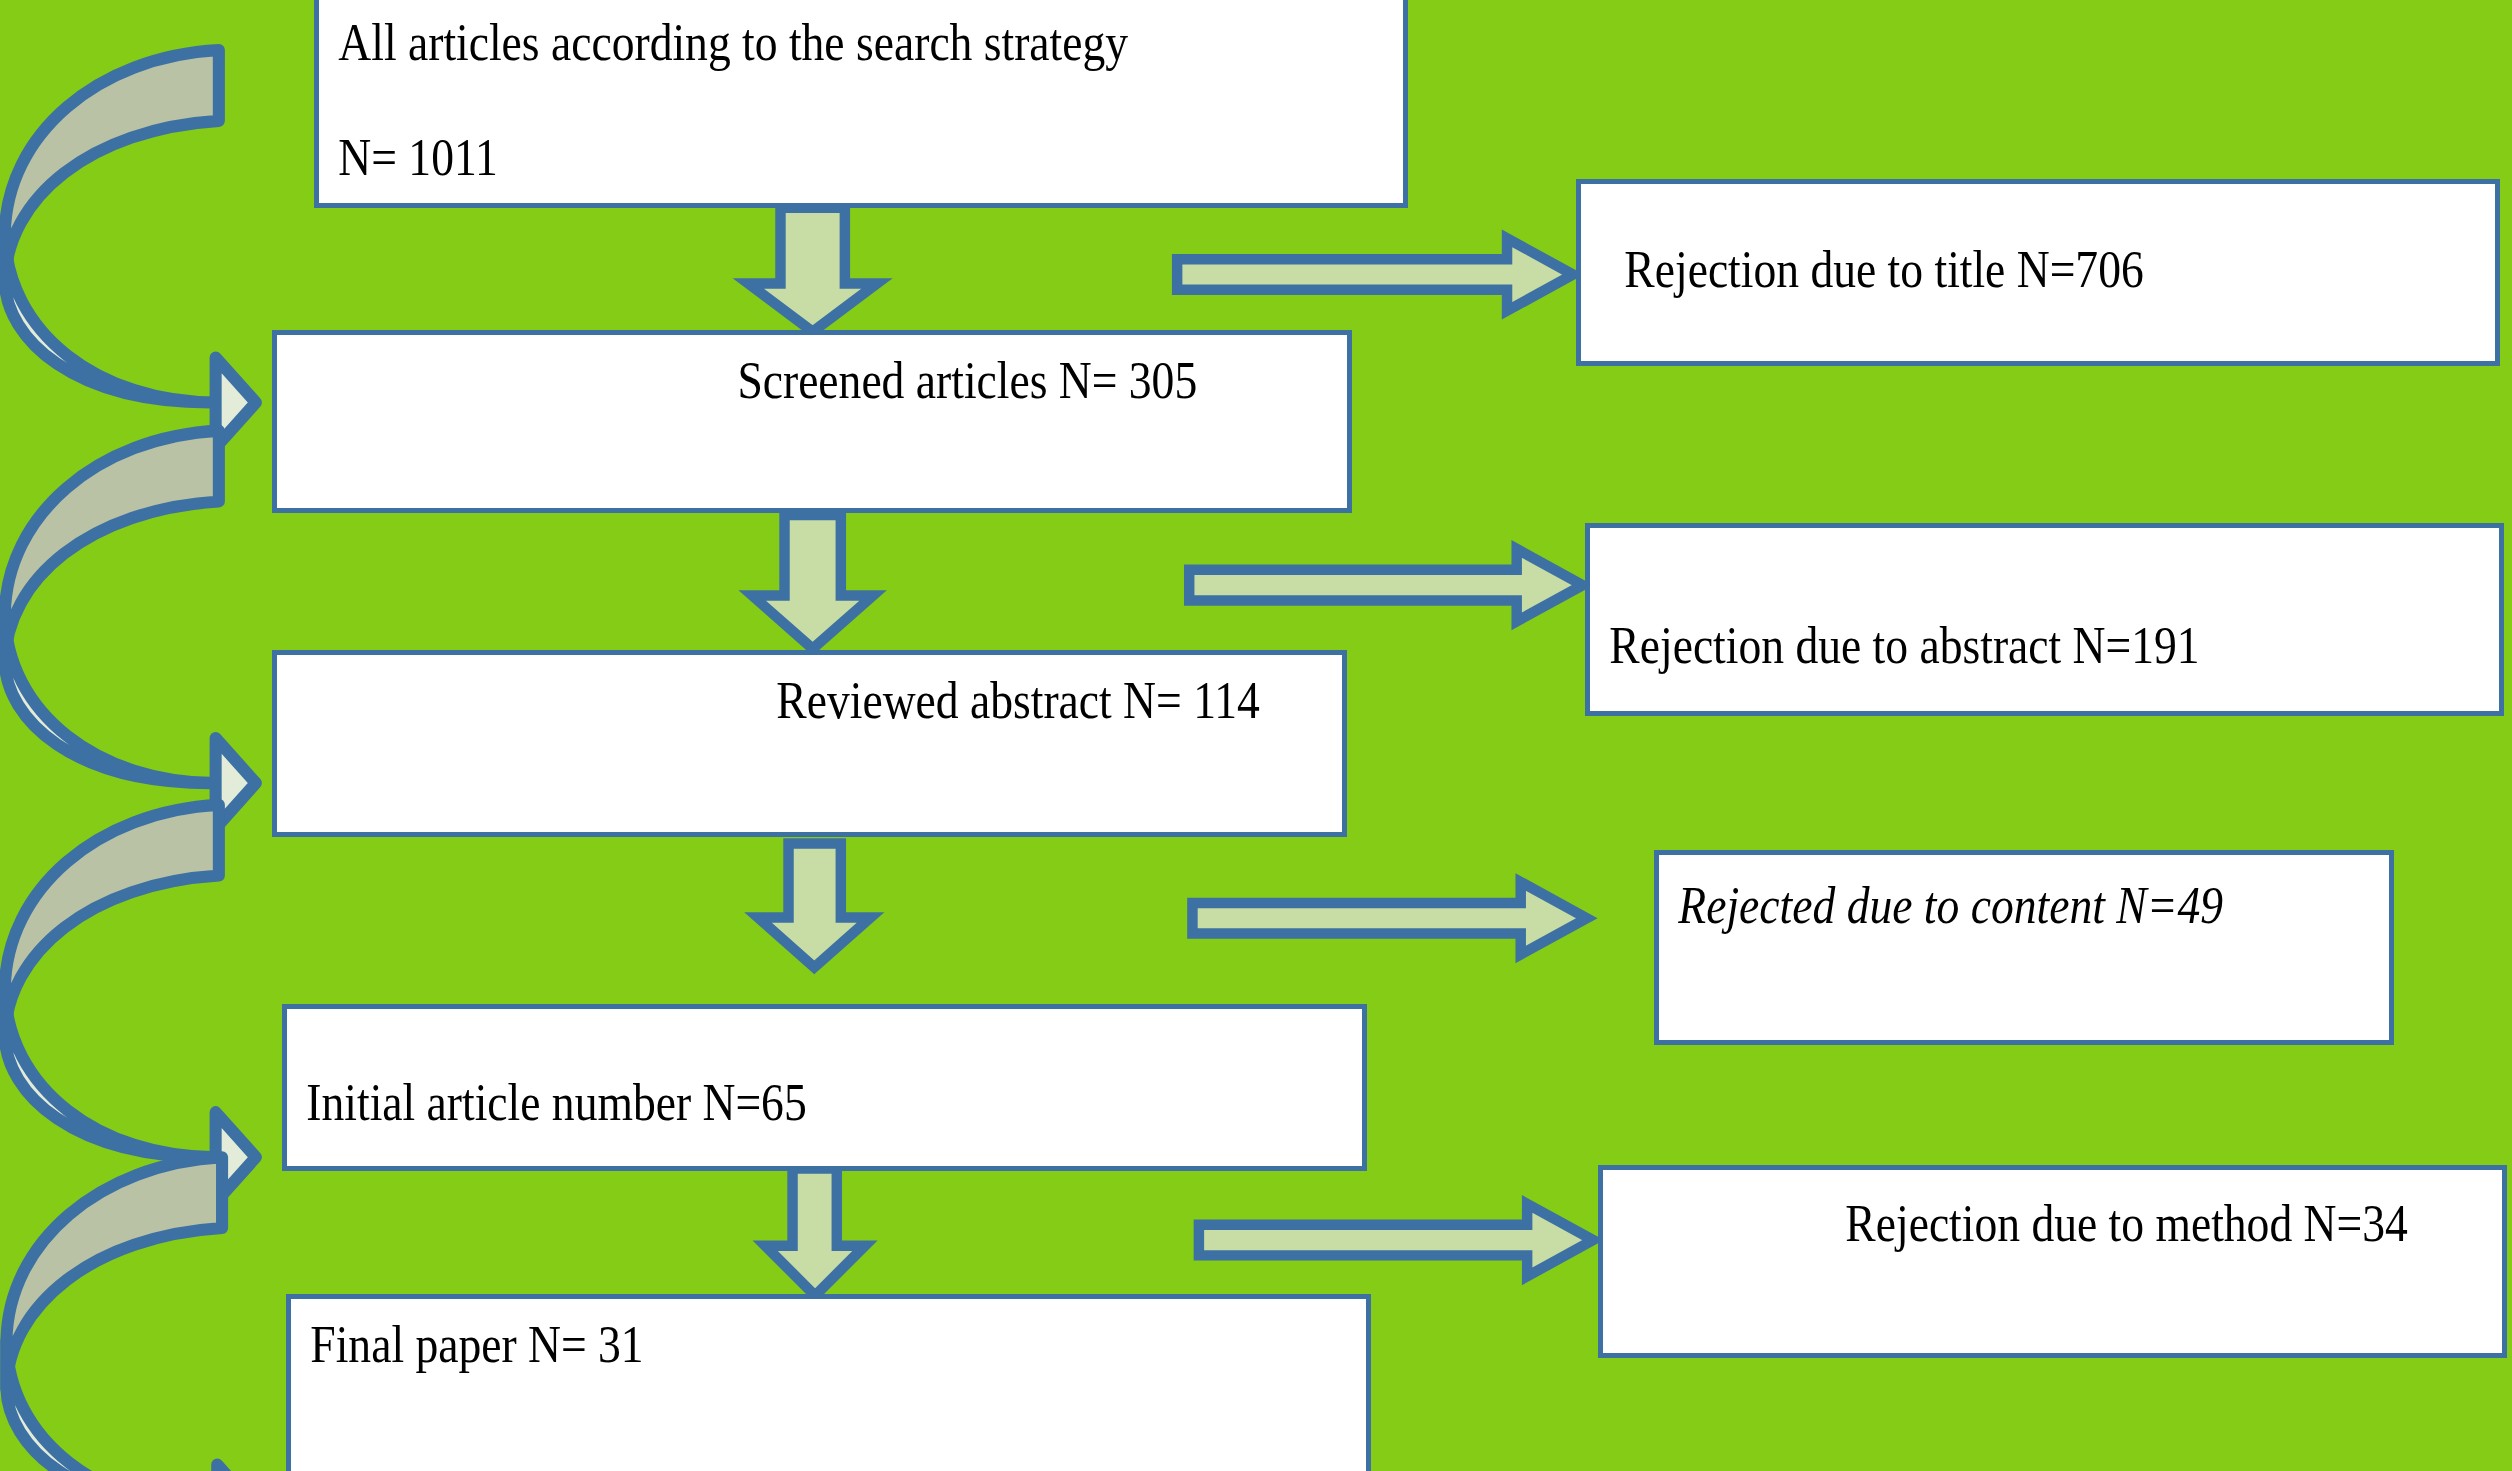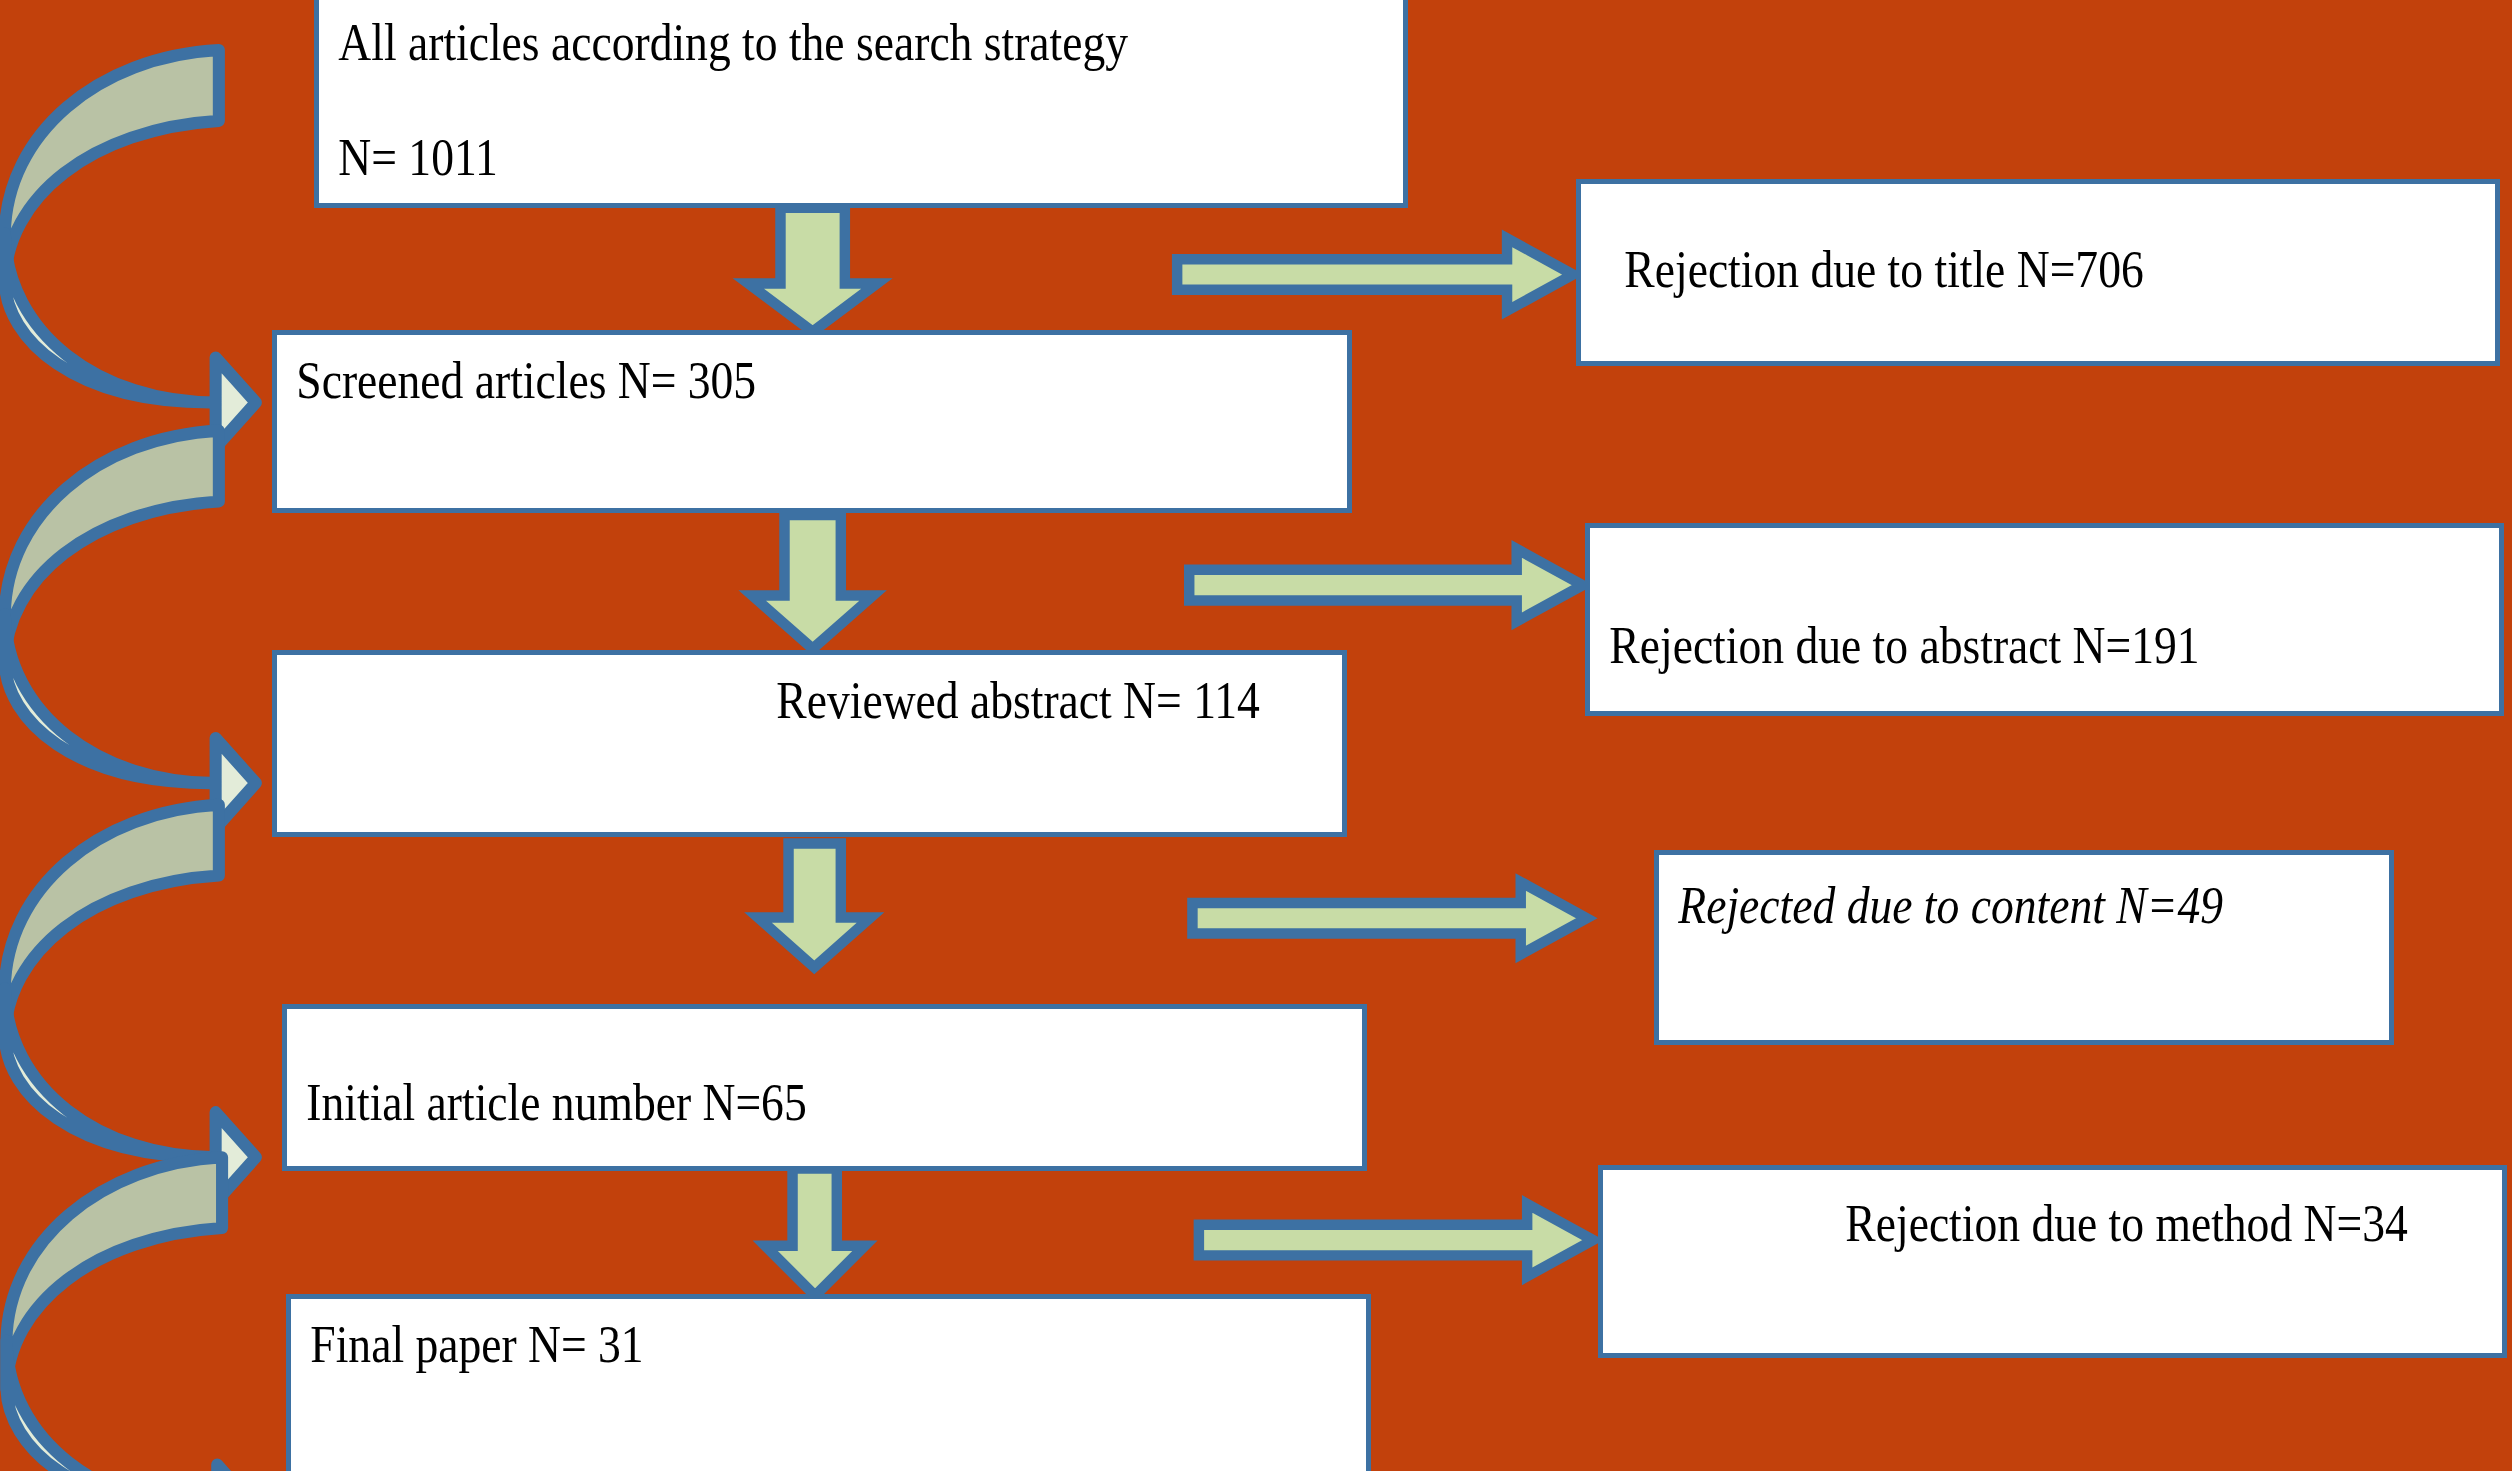--- a/index.html
+++ b/index.html
@@ -5,21 +5,21 @@
 <style>
   html, body {
     margin: 0;
     padding: 0;
     background: #ffffff;
   }
   #stage {
     position: relative;
     width: 2512px;
     height: 1472px;
-    background: #c2410c;
+    background: #84cc16;
     overflow: hidden;
     font-family: "Liberation Serif", "DejaVu Serif", serif;
   }
   .node-box {
     position: absolute;
     box-sizing: border-box;
     background: #ffffff;
     border: 5.6px solid #3d71a3;
     display: flex;
     flex-direction: column;
@@ -153,21 +153,21 @@
                Z" fill="#e3ecd9" stroke="#3d71a3" stroke-width="15" stroke-linejoin="round"></path>
     </g>
 
   </svg>
 
   <div class="node-box" style="left:314px; top:-8px; width:1094px; height:216px;">
     <div class="node-text" style="margin-top:17.7px;">All articles according to the search strategy</div>
     <div class="node-text l2">N= 1011</div>
   </div>
 
-  <div class="node-box" style="left:272px; top:330px; width:1080px; height:183px;">
+  <div class="node-box" style="left:272px; top:330px; width:1080px; height:183px;text-align:right;">
     <div class="node-text" style="margin-top:17.7px;">Screened articles N= 305</div>
   </div>
 
   <div class="node-box" style="left:272px; top:650px; width:1075px; height:187px;align-items:flex-end;">
     <div class="node-text" style="margin-top:17.7px;">Reviewed abstract N= 114</div>
   </div>
 
   <div class="node-box" style="left:282px; top:1004px; width:1085px; height:167px;">
     <div class="node-text" style="margin-top:66px;">Initial article number N=65</div>
   </div>

